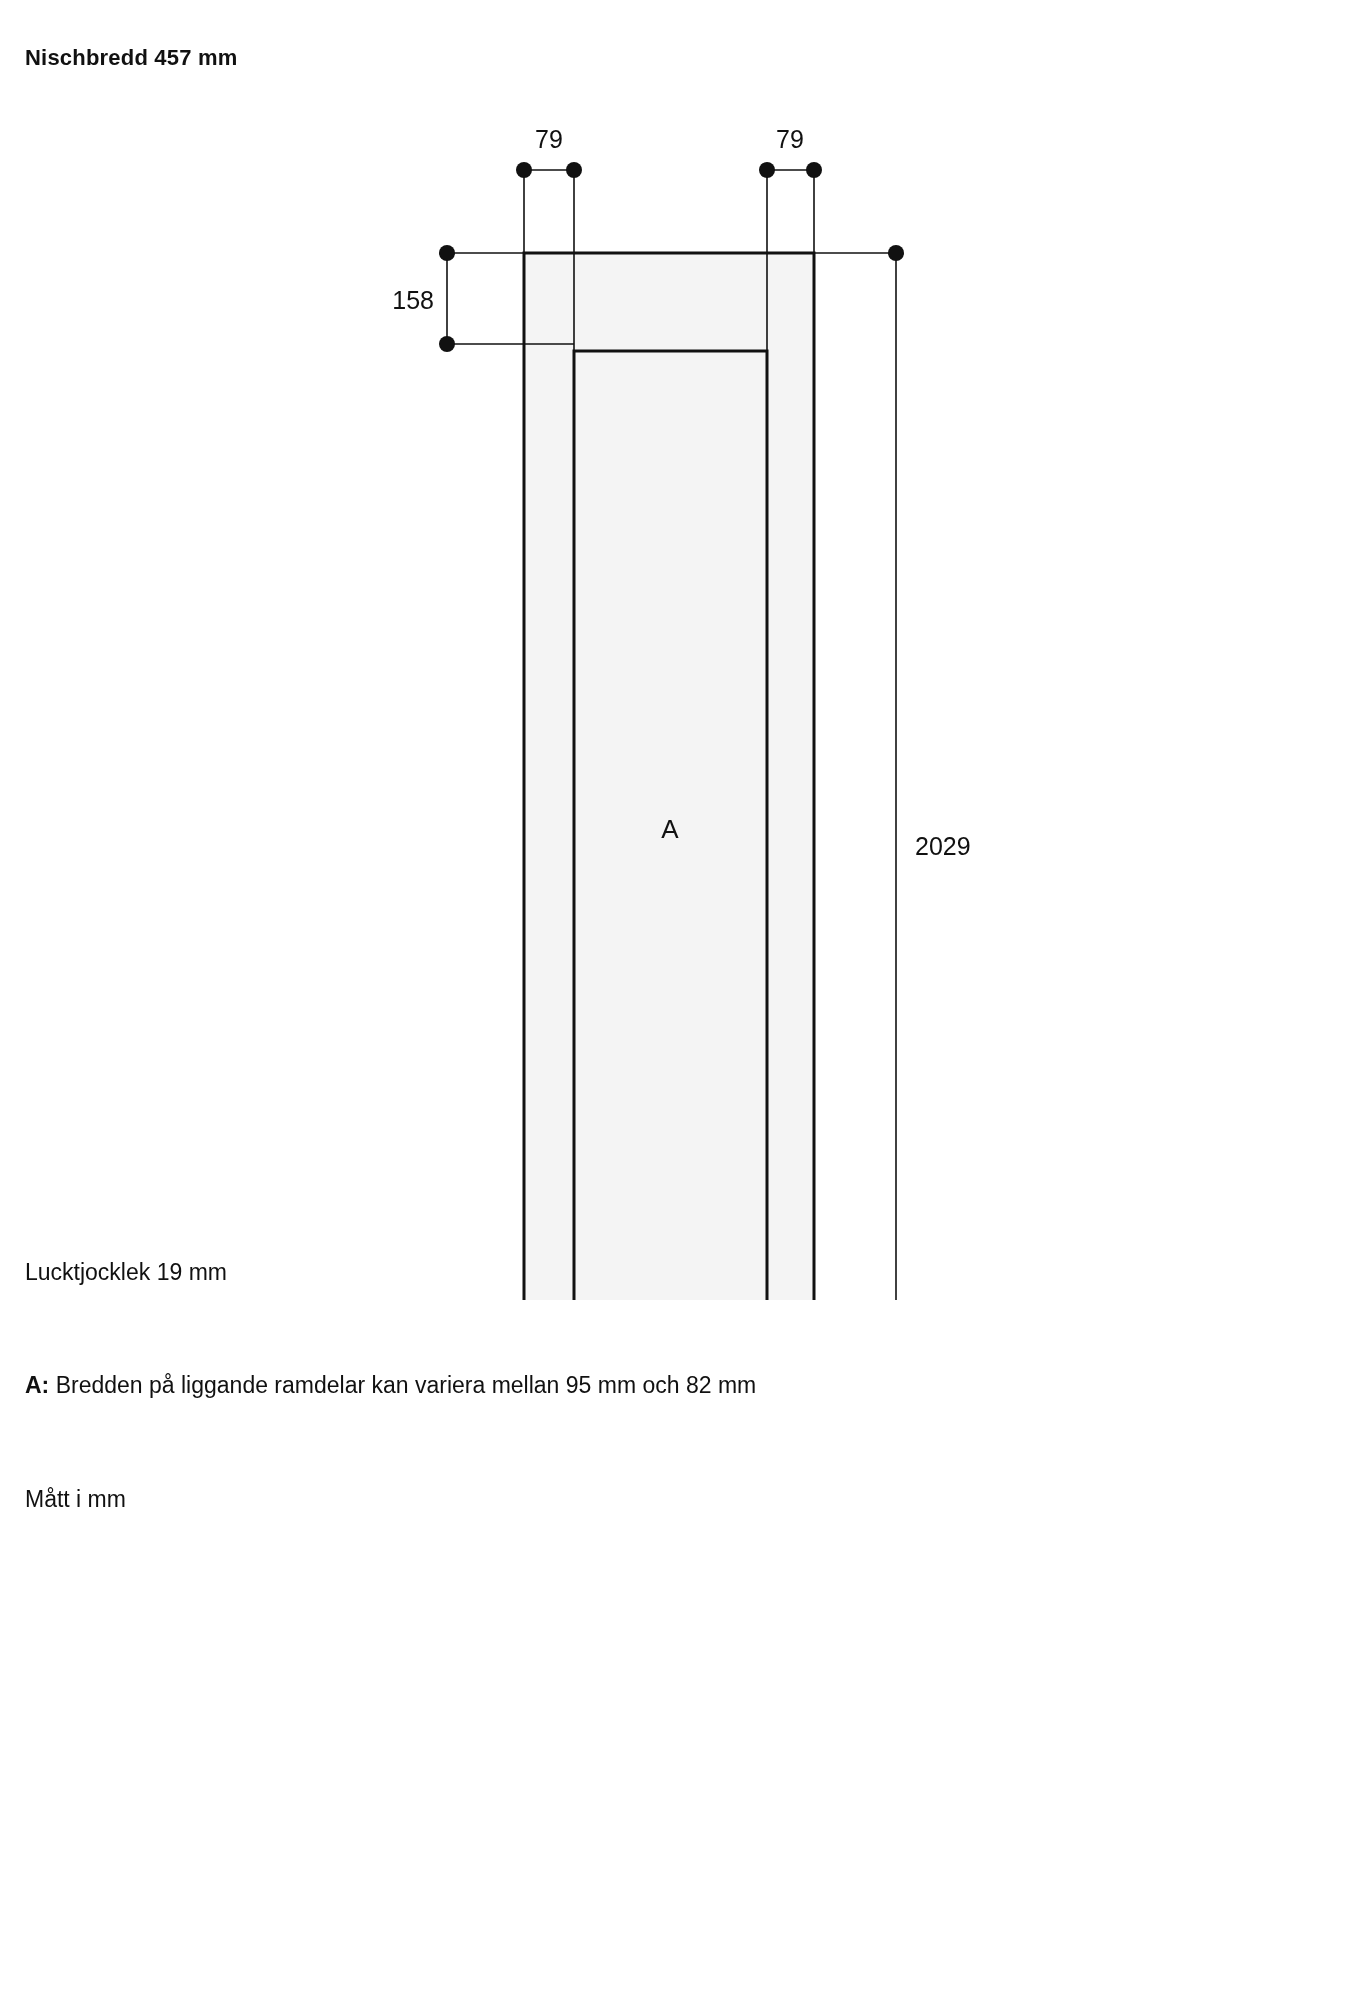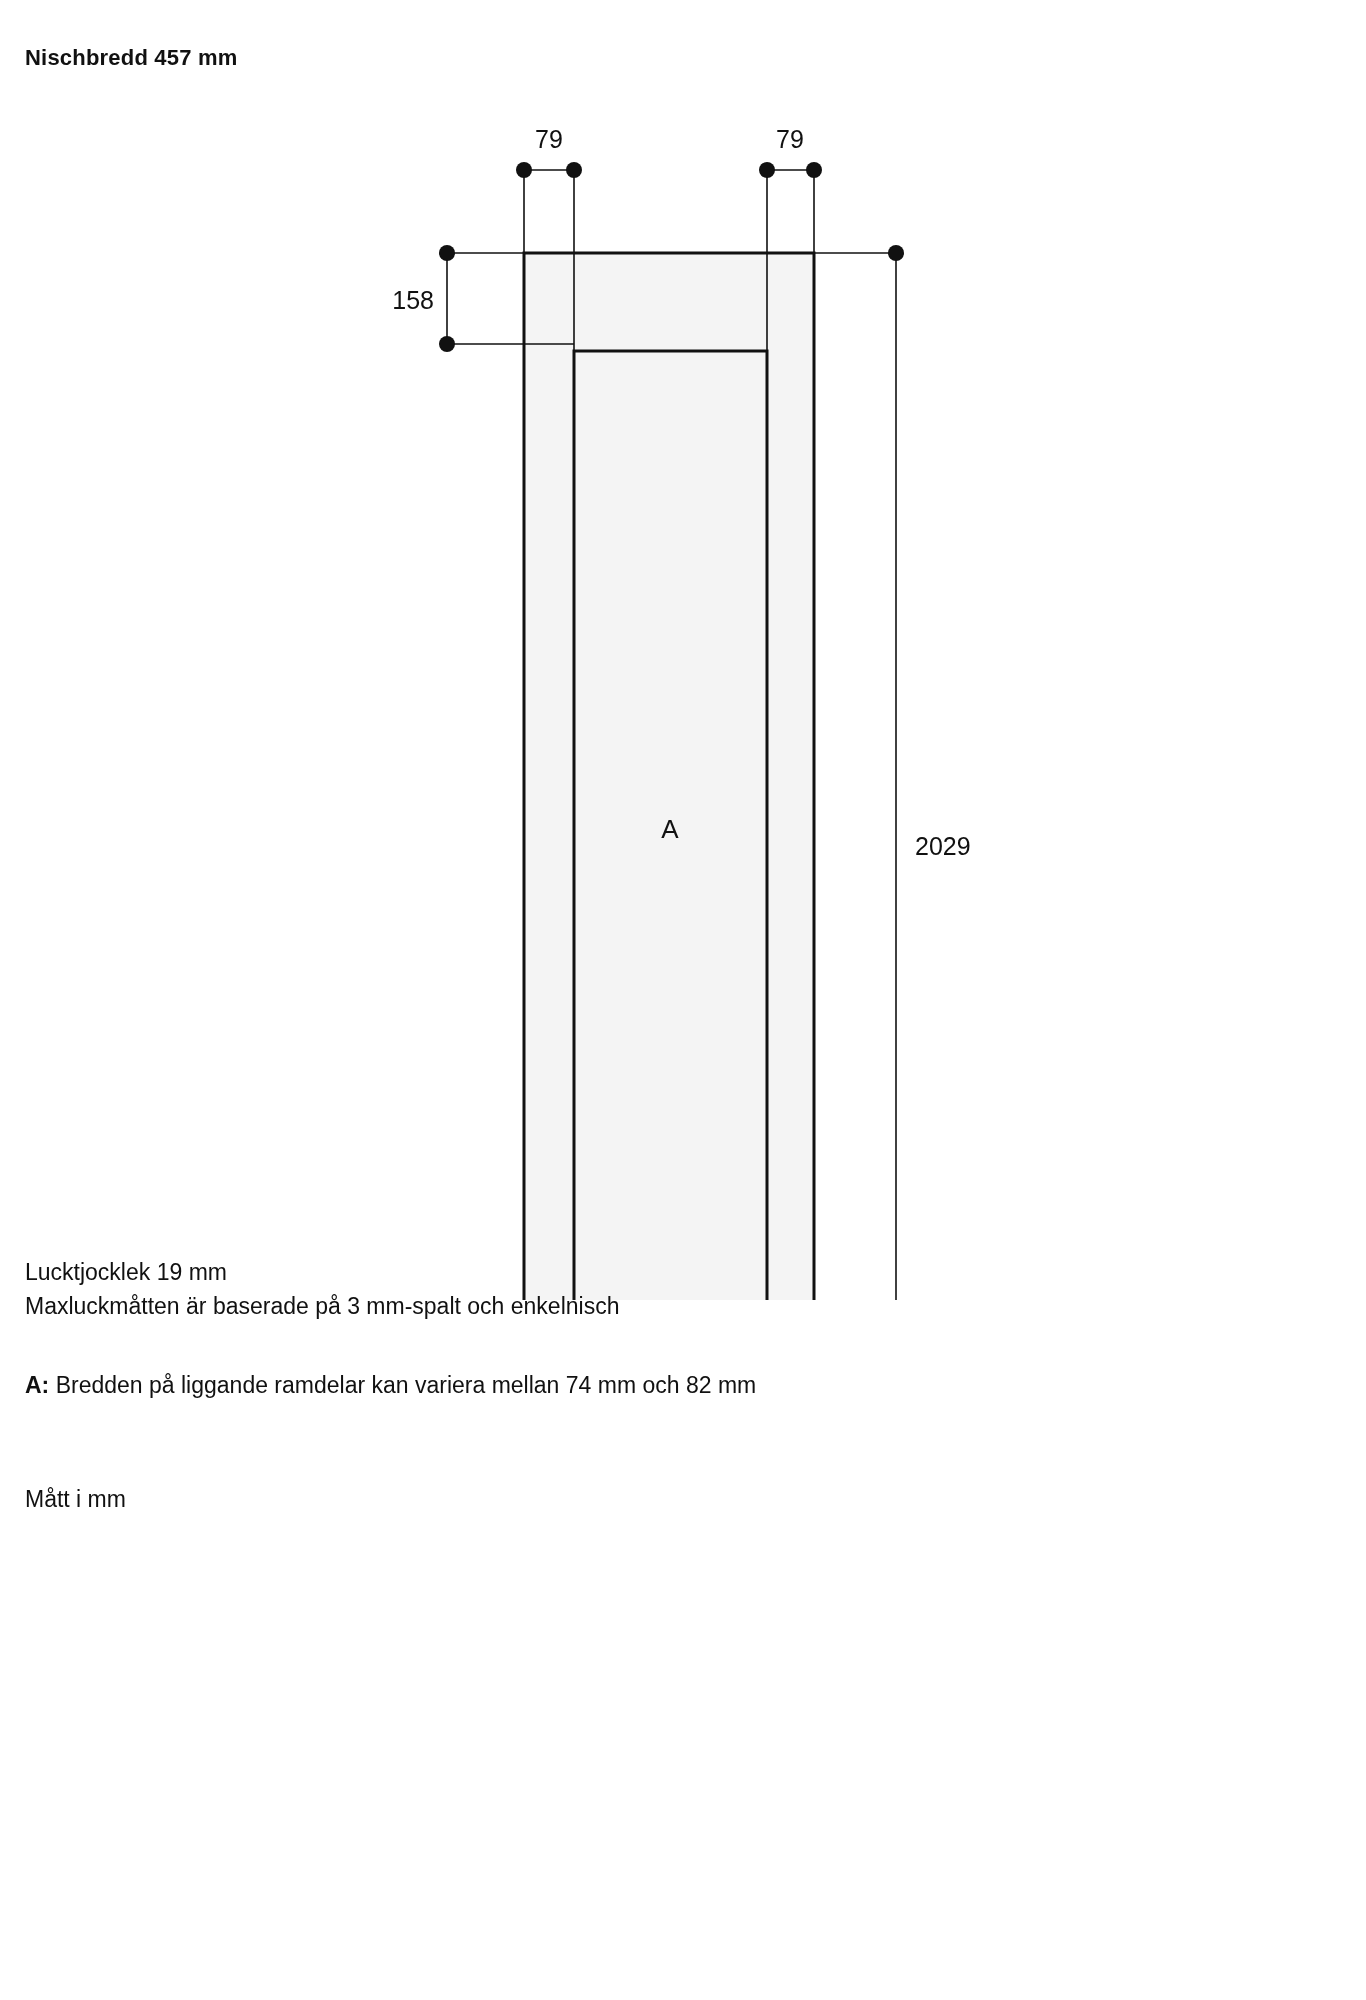--- a/index.html
+++ b/index.html
@@ -97,22 +97,21 @@
   <line x1="814" y1="1440" x2="814" y2="1522" stroke="#111111" stroke-width="1.6"></line>
   <line x1="524" y1="1522" x2="620" y2="1522" stroke="#111111" stroke-width="1.6"></line>
   <line x1="722" y1="1522" x2="814" y2="1522" stroke="#111111" stroke-width="1.6"></line>
   <circle cx="524" cy="1522" r="8" fill="#111111"></circle>
   <circle cx="814" cy="1522" r="8" fill="#111111"></circle>
   <text x="670" y="1532" font-size="25" text-anchor="middle">451</text>
 </svg>
 
 <div class="notes" id="note-block-1">
   <div>Lucktjocklek 19 mm</div>
-  <div>Maxluckmåtten är baserade på 3 mm-spalt och enkelnisch</div>
 </div>
 
 <div class="notes" id="note-block-2">
-  <span style="font-weight:bold">A:</span><span> Bredden på liggande ramdelar kan variera mellan 74 mm och 82 mm</span>
+  <span style="font-weight:bold">A:</span><span> Bredden på liggande ramdelar kan variera mellan 95 mm och 82 mm</span>
 </div>
 
 <div class="notes" id="note-block-3">
   <div>Mått i mm</div>
 </div>
 
 </body></html>

